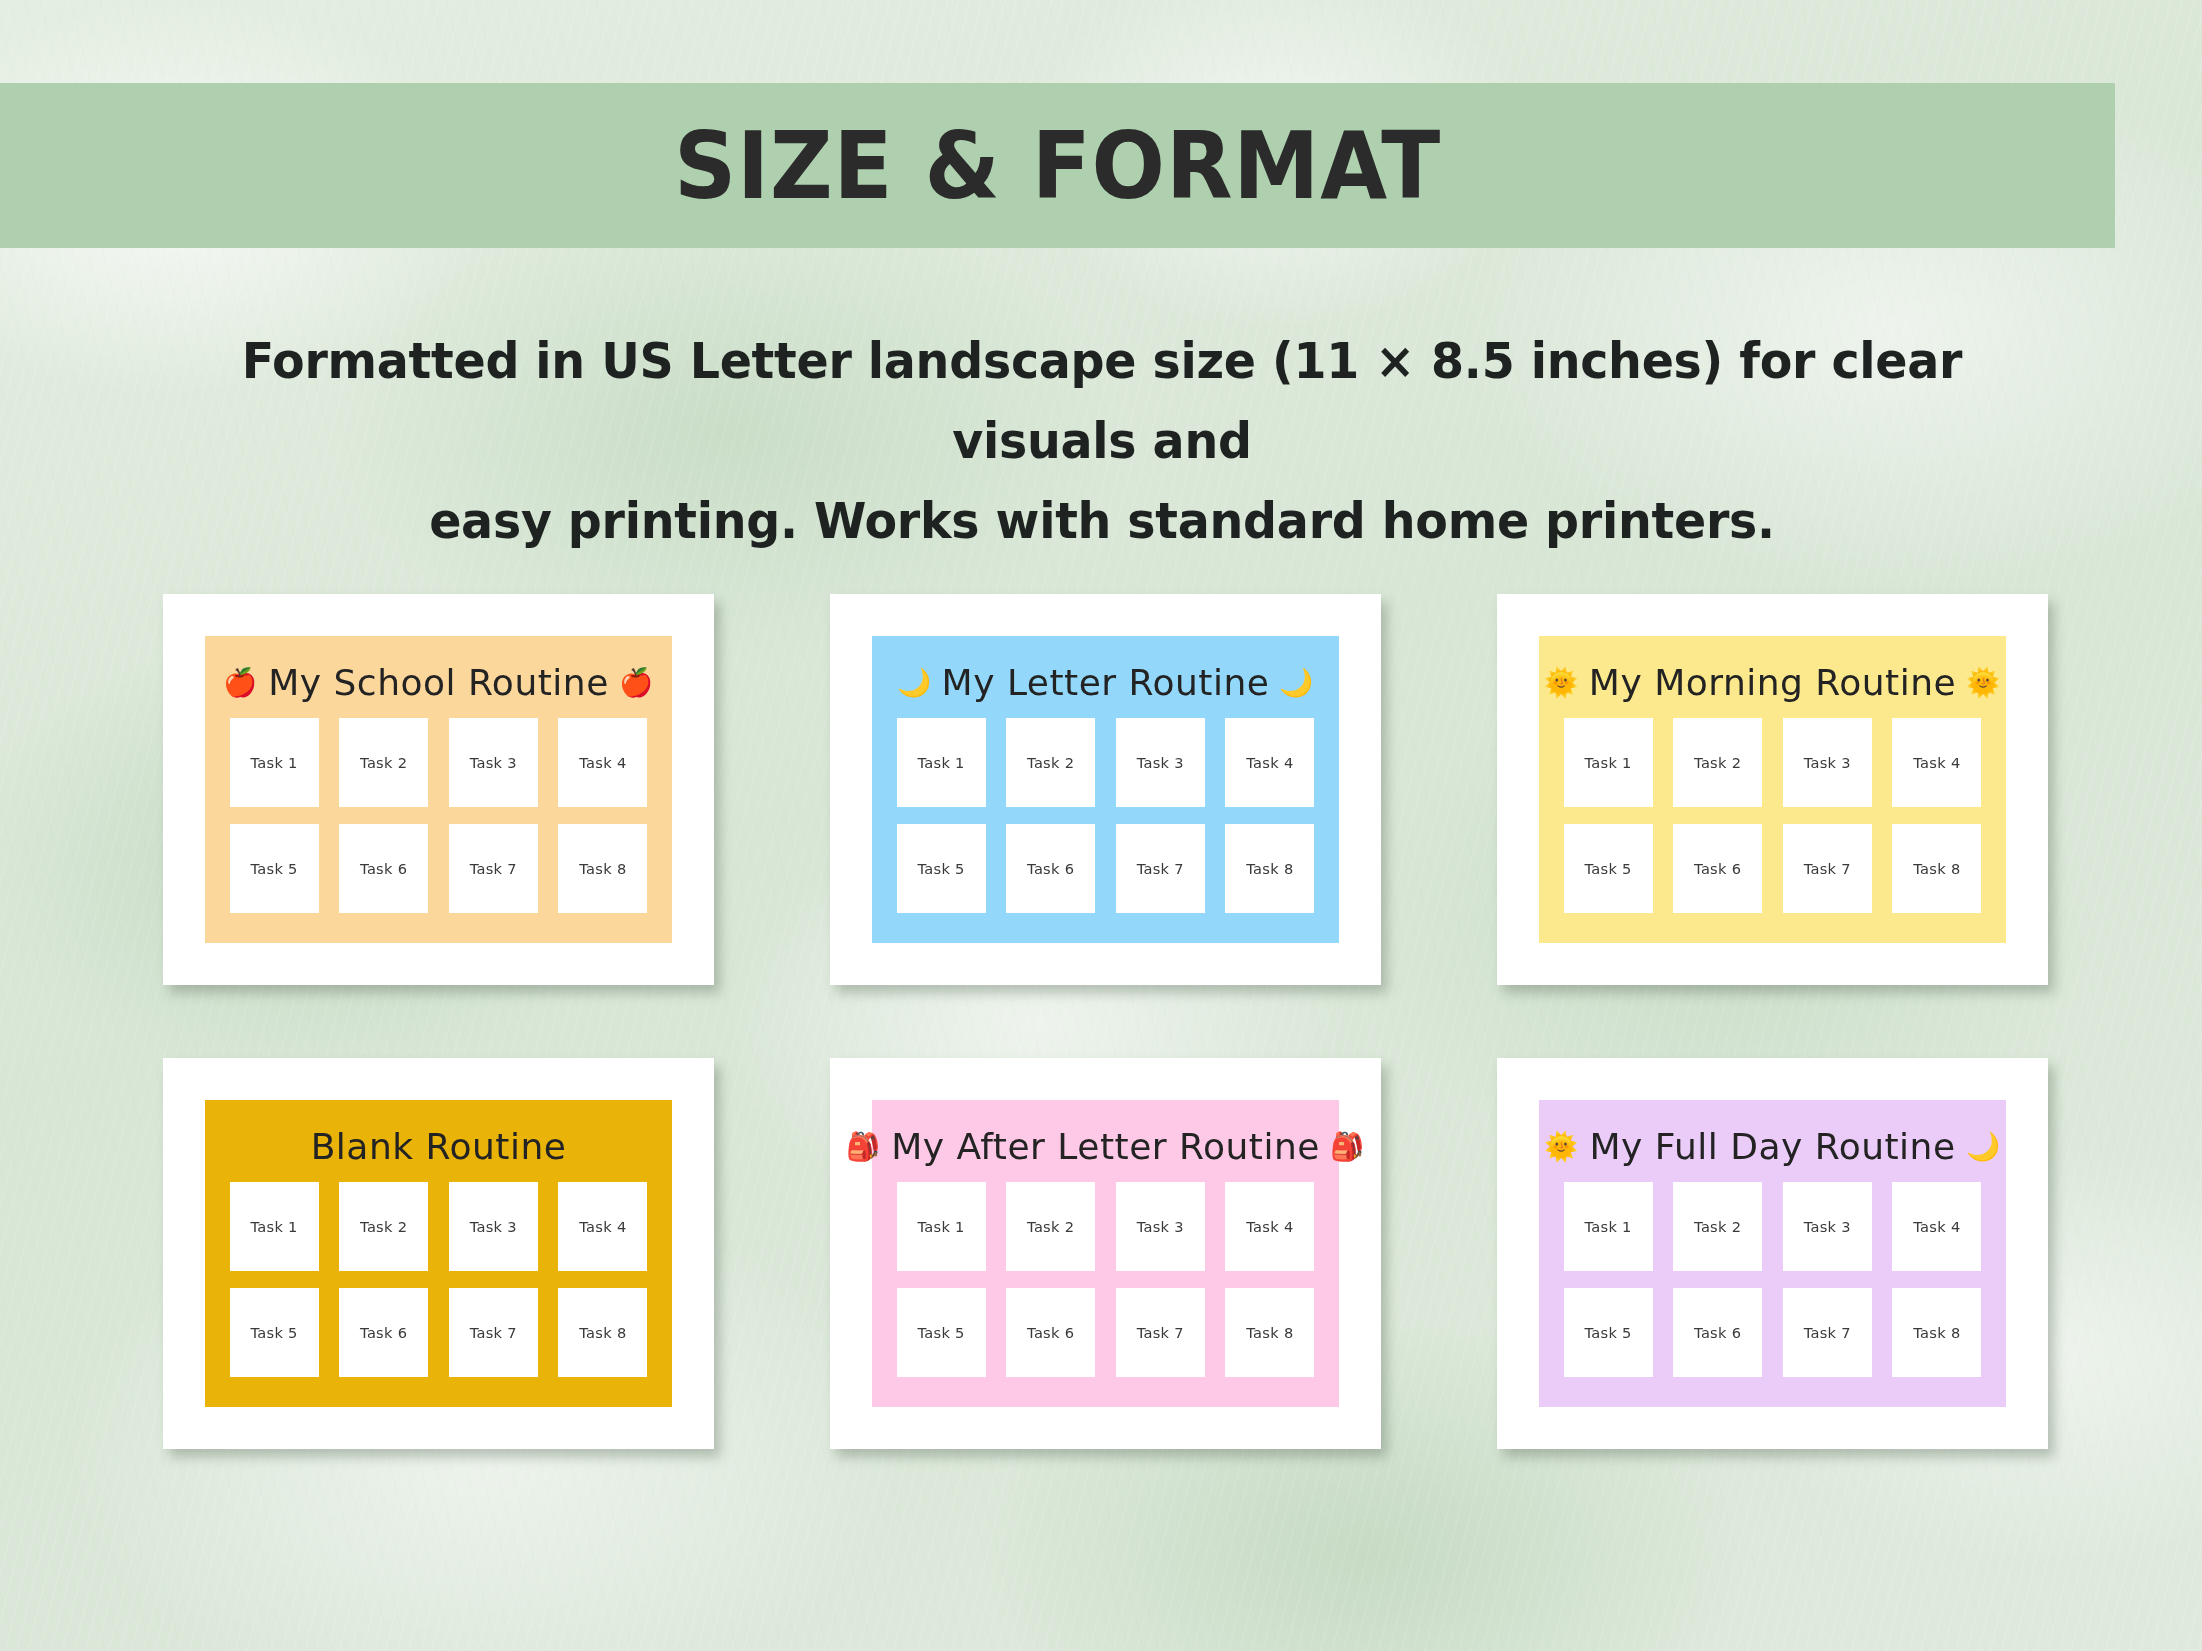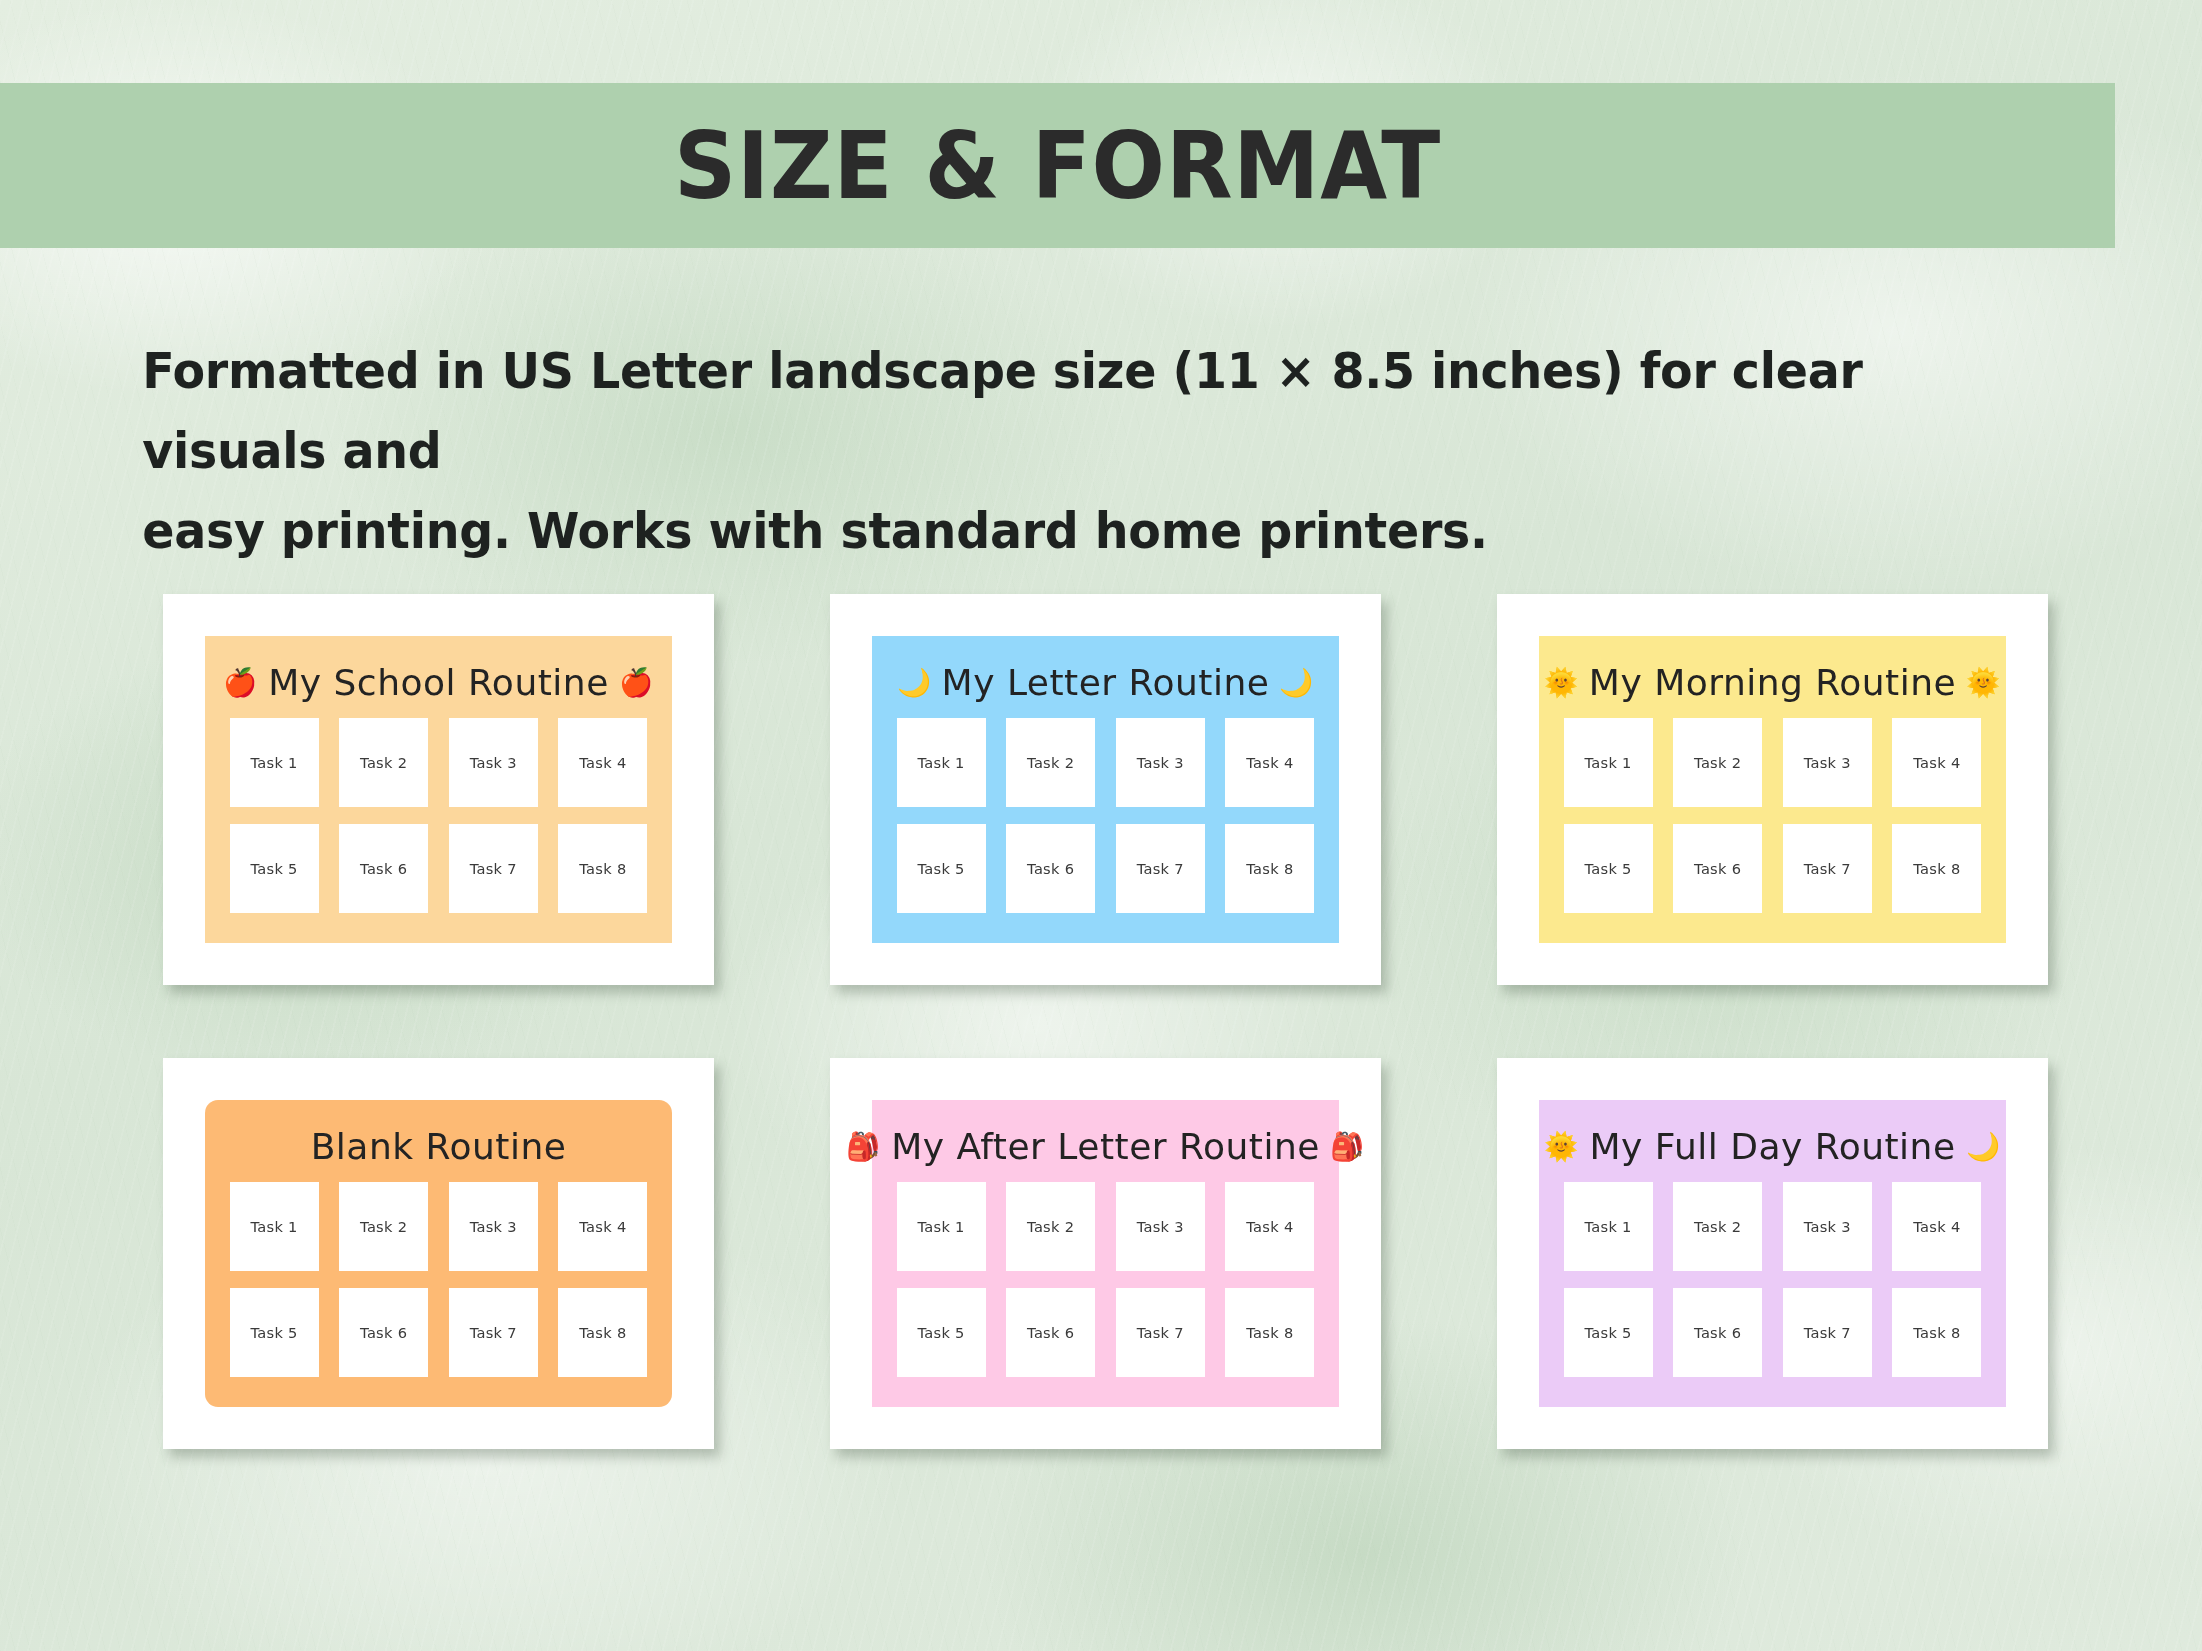--- a/index.html
+++ b/index.html
@@ -64,23 +64,23 @@
     color: #2b2b2b;
     transform: scaleX(0.93);
     white-space: nowrap;
   }
 
   
   .intro {
     position: absolute;
     left: 50%;
     transform: translateX(-50%);
-    top: 332px;
+    top: 322px;
     width: 1979px;
-    text-align: left;
+    text-align: center;
     z-index: 3;
   }
   .intro-line {
     font-family: "DejaVu Sans", sans-serif;
     font-weight: 700;
     font-size: 49px;
     line-height: 80px;
     color: #1e2220;
     letter-spacing: -0.3px;
     transform: scaleX(0.97);
@@ -225,21 +225,21 @@
           <div class="task">Task 3</div>
           <div class="task">Task 4</div>
           <div class="task">Task 5</div>
           <div class="task">Task 6</div>
           <div class="task">Task 7</div>
           <div class="task">Task 8</div>
         </div>
       </div>
     </div>
     <div class="sheet">
-      <div class="panel" style="background: #fdba74; border-radius: 13px;">
+      <div class="panel" style="background: #eab308;">
         <div class="panel-title">
           <span class="emoji blank"></span>
           <span class="panel-title-text">Blank Routine</span>
           <span class="emoji blank"></span>
         </div>
         <div class="tasks">
           <div class="task">Task 1</div>
           <div class="task">Task 2</div>
           <div class="task">Task 3</div>
           <div class="task">Task 4</div>

